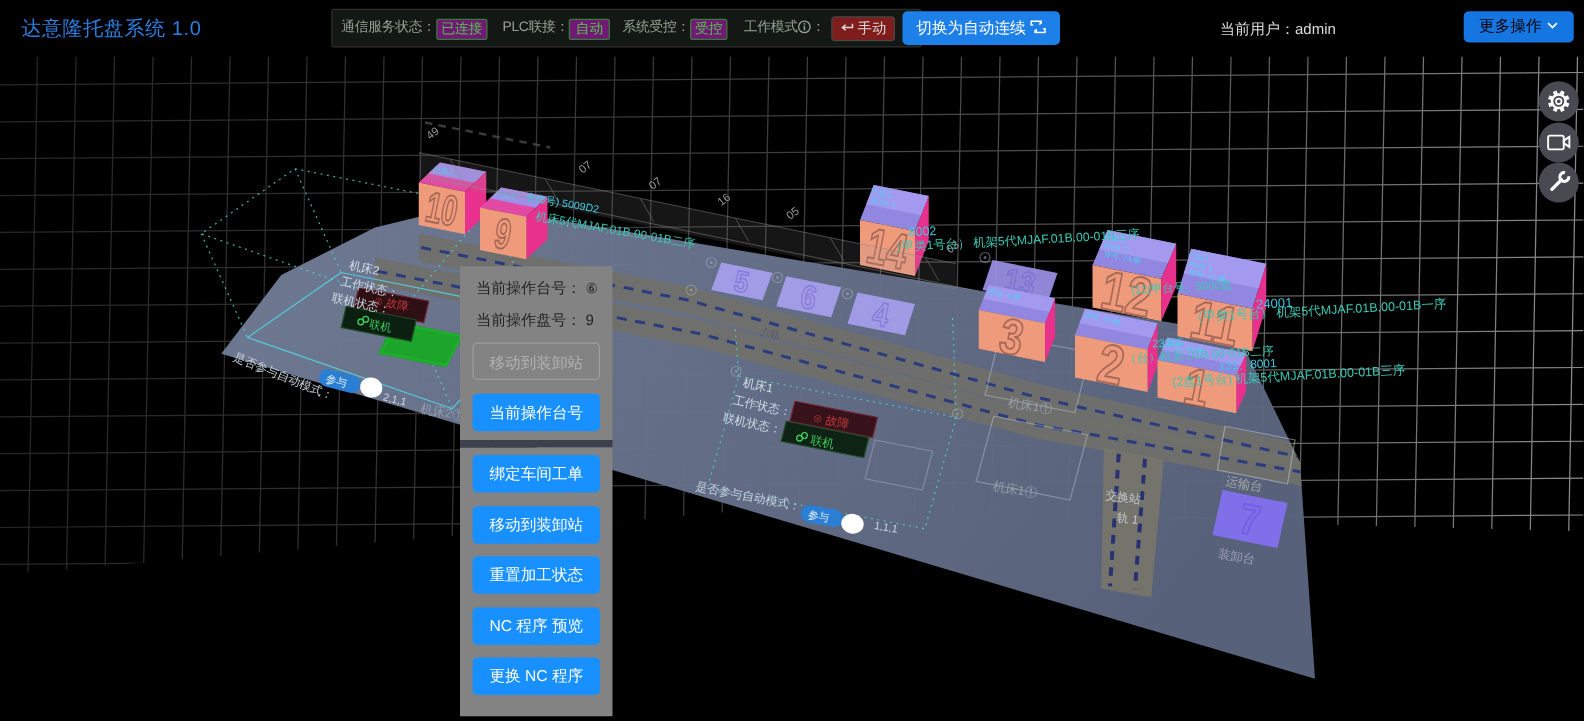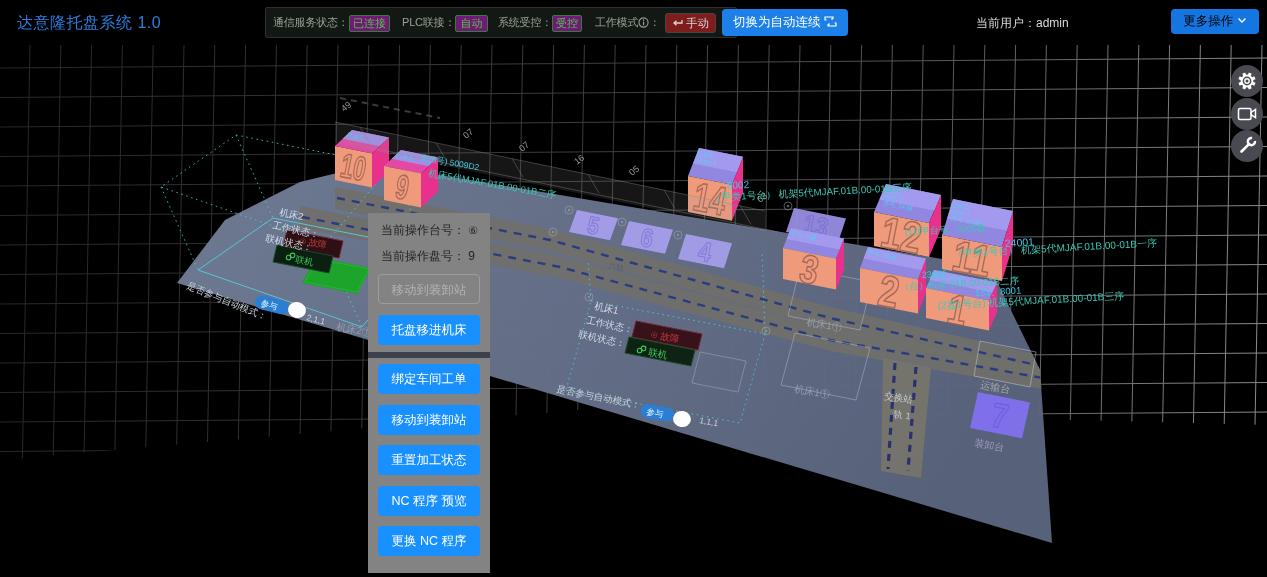--- a/index.html
+++ b/index.html
@@ -334,19 +334,19 @@
         </svg></div>
 </div>
 
 <div id="menu">
  <div class="sec1"></div>
       <div class="gap"></div>
       <div class="sec2"></div>
  <div class="mrow" style="top:9px;">当前操作台号： <span style="font-size:11px">⑥</span></div>
  <div class="mrow" style="top:35px;">当前操作盘号： 9</div>
  <div class="mbtn mdis" style="top:61px;">移动到装卸站</div>
- <div class="mbtn mblue" style="top:102px;">托盘移进机床</div>
+ <div class="mbtn mblue" style="top:102px;">当前操作台号</div>
  <div class="mbtn mblue" style="top:151px;">绑定车间工单</div>
  <div class="mbtn mblue" style="top:192px;">移动到装卸站</div>
  <div class="mbtn mblue" style="top:232px;">重置加工状态</div>
  <div class="mbtn mblue" style="top:273px;">NC 程序 预览</div>
  <div class="mbtn mblue" style="top:313px;">更换 NC 程序</div>
 </div>
 </div>
 </body></html>

